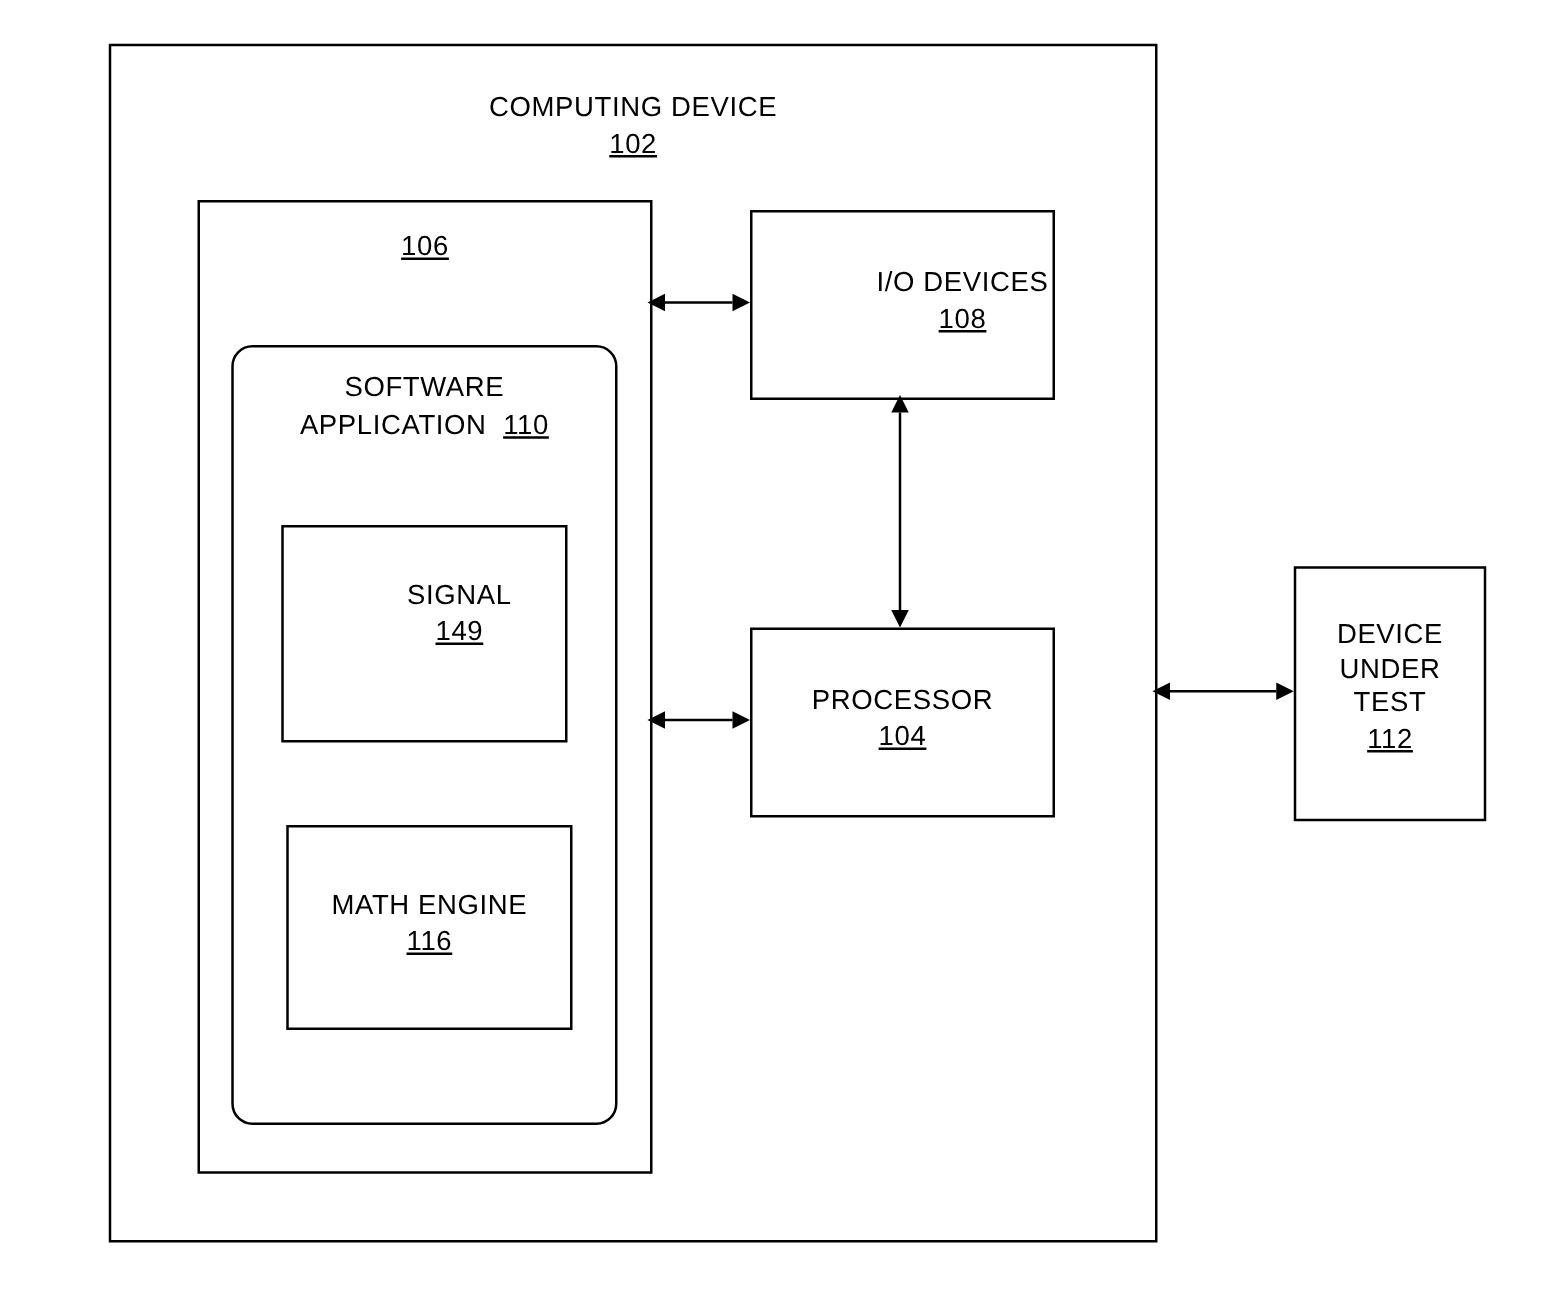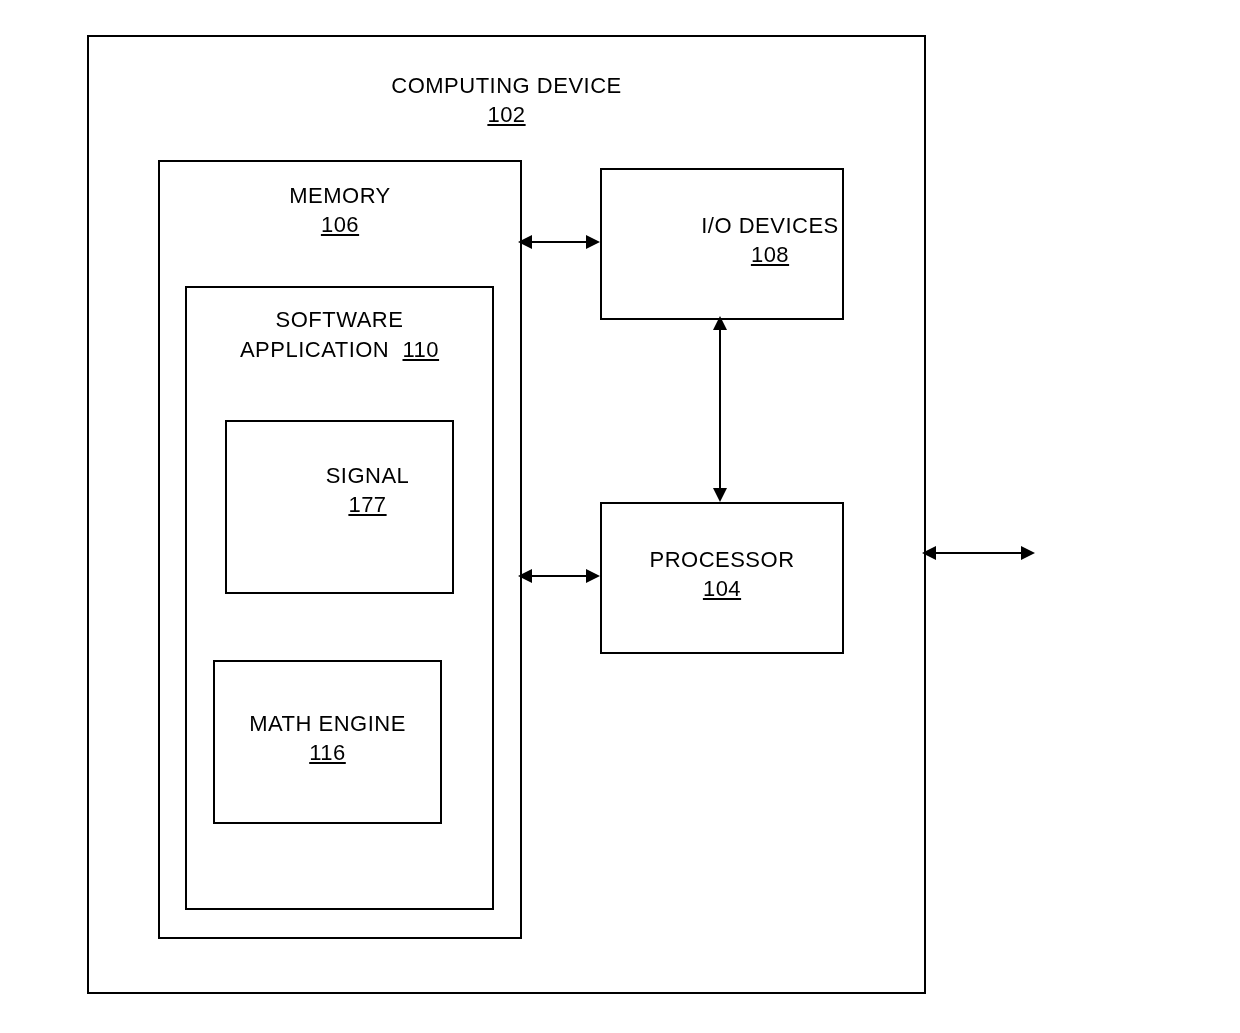--- a/index.html
+++ b/index.html
@@ -78,63 +78,70 @@
 
   <div class="box" style="left:87px; top:35px; width:835px; height:955px;">
     <div class="label-block" style="top:35px;">
       <div class="title-line">COMPUTING DEVICE</div>
       <span class="ref">102</span>
     </div>
   </div>
 
   <div class="box" style="left:158px; top:160px; width:360px; height:775px;">
     <div class="label-block" style="top:20px;">
-      <div class="title-line">MEMORY</div>
       <span class="ref">106</span>
     </div>
   </div>
 
-  <div class="box" style="left:185px; top:286px; width:305px; height:620px;">
+  <div class="box" style="left:185px; top:276px; width:305px; height:620px;border-radius:17px;">
     <div class="label-block" style="top:18px;">
       <div class="title-line">SOFTWARE</div>
       <div class="title-line">
         <span>APPLICATION</span>
         &nbsp;<span class="ref">110</span>
       </div>
     </div>
   </div>
 
   <div class="box" style="left:225px; top:420px; width:225px; height:170px;">
     <div class="label-block" style="top:40px;padding-left:28px;">
       <div class="title-line">SIGNAL</div>
-      <span class="ref">177</span>
+      <span class="ref">149</span>
     </div>
   </div>
 
-  <div class="box" style="left:213px; top:660px; width:225px; height:160px;">
+  <div class="box" style="left:229px; top:660px; width:225px; height:160px;">
     <div class="label-block" style="top:48px;">
       <div class="title-line">MATH ENGINE</div>
       <span class="ref">116</span>
     </div>
   </div>
 
   <div class="box" style="left:600px; top:168px; width:240px; height:148px;">
     <div class="label-block" style="top:42px;padding-left:48px;">
       <div class="title-line">I/O DEVICES</div>
       <span class="ref">108</span>
     </div>
   </div>
 
   <div class="box" style="left:600px; top:502px; width:240px; height:148px;">
     <div class="label-block" style="top:42px;">
       <div class="title-line">PROCESSOR</div>
       <span class="ref">104</span>
     </div>
   </div>
 
+  <div class="box" style="left:1035px; top:453px; width:150px; height:200px;">
+    <div class="label-block" style="top:38px;">
+      <div class="title-line">DEVICE</div>
+      <div class="title-line">UNDER</div>
+      <div class="title-line">TEST</div>
+      <span class="ref">112</span>
+    </div>
+  </div>
 
   <div class="hline" style="left:532px; top:241px; width:54px;"></div>
   <div class="arrowhead arrow-left" style="left:518px; top:235px;"></div>
   <div class="arrowhead arrow-right" style="left:586px; top:235px;"></div>
 
   <div class="hline" style="left:532px; top:575px; width:54px;"></div>
   <div class="arrowhead arrow-left" style="left:518px; top:569px;"></div>
   <div class="arrowhead arrow-right" style="left:586px; top:569px;"></div>
 
   <div class="vline" style="left:719px; top:330px; height:158px;"></div>

